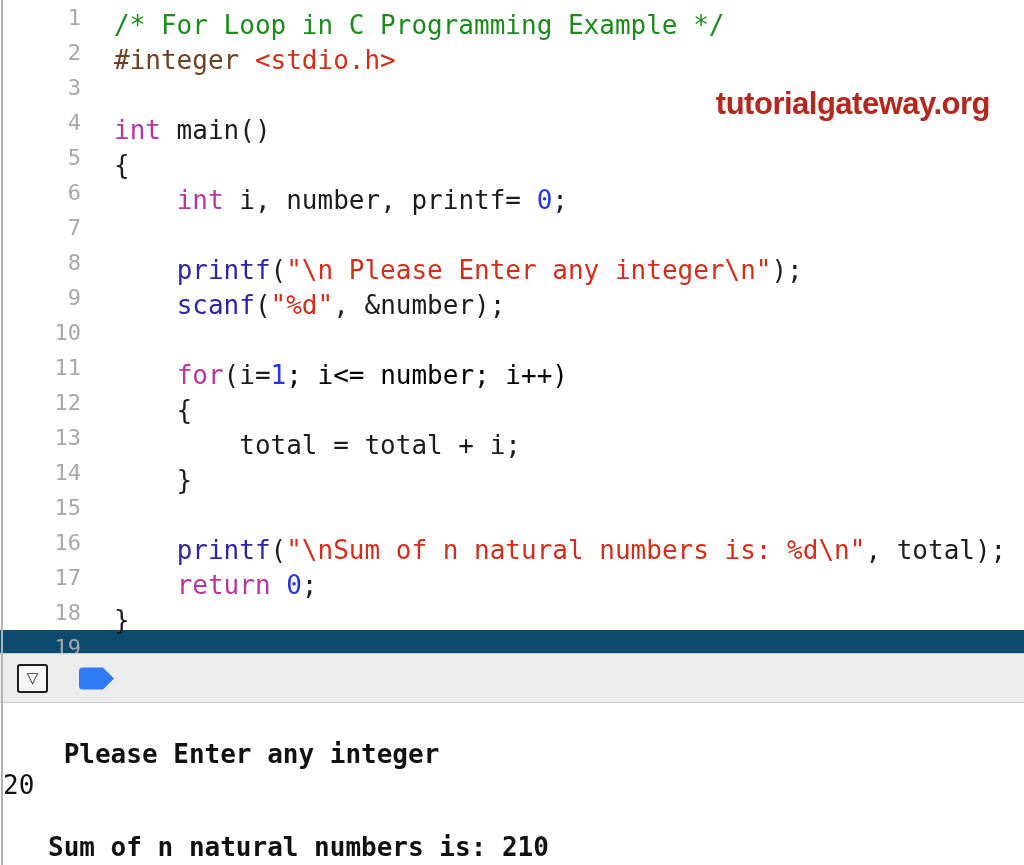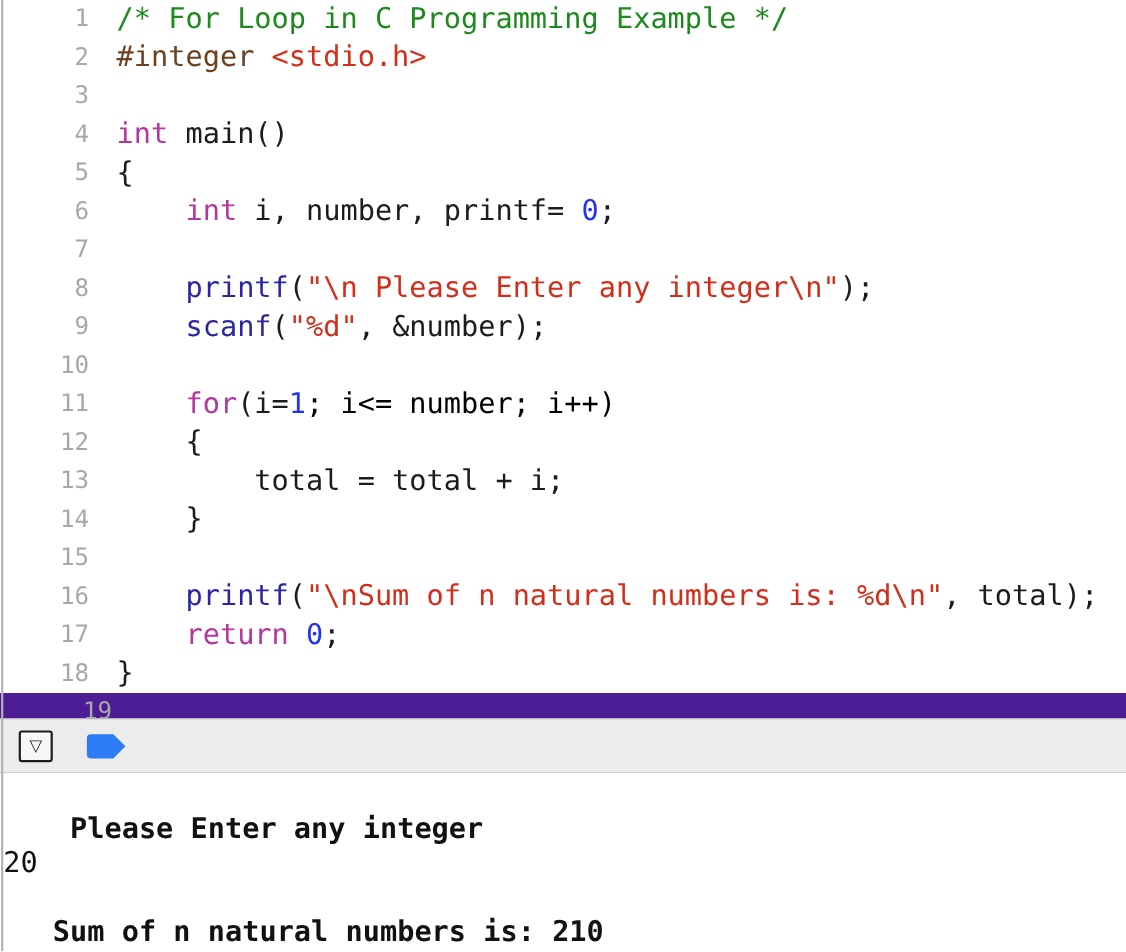--- a/index.html
+++ b/index.html
@@ -29,21 +29,21 @@
   }
   .row { display: flex; height: 35px; }
   .gutter {
     flex: 0 0 81px;
     text-align: right;
     font: 22px/35px "DejaVu Sans Mono", monospace;
     color: #a8a8a8;
     user-select: none;
   }
   .code {
-    margin: 0;
+    margin: 8px;
     padding: 0 0 0 25px;
     font: 26px/35px "DejaVu Sans Mono", monospace;
     white-space: pre;
     color: #1c1c1c;
   }
   .watermark {
     position: absolute;
     top: 86px;
     right: 34px;
     font-family: "Liberation Sans", sans-serif;
@@ -169,25 +169,26 @@
           <pre class="code"><span style="color: rgb(28, 28, 28);">    </span><span style="color: rgb(45, 38, 163);">printf</span><span style="color: rgb(28, 28, 28);">(</span><span style="color: rgb(209, 47, 27);">"\nSum of n natural numbers is: %d\n"</span><span style="color: rgb(28, 28, 28); text-align: center;">, total);</span></pre>
         </div>
         <div class="row">
           <div class="gutter" style="color: rgb(168, 168, 168);">17</div>
           <pre class="code"><span style="color: rgb(28, 28, 28);">    </span><span style="color: rgb(181, 54, 159);">return</span><span style="color: rgb(28, 28, 28);"> </span><span style="color: rgb(36, 51, 238);">0</span><span style="color: rgb(28, 28, 28);">;</span></pre>
         </div>
         <div class="row">
           <div class="gutter" style="color: rgb(168, 168, 168);">18</div>
           <pre class="code"><span style="color: rgb(28, 28, 28);">}</span></pre>
         </div>
-        <div class="row" style="background: #4c1d95; padding-left: 21px;">
+        <div class="row" style="background: #0c4a6e;">
           <div class="gutter" style="color: rgb(168, 168, 168);">19</div>
           <pre class="code"></pre>
         </div>
       </div>
+    <div class="watermark" style="color: rgb(179, 40, 30);">tutorialgateway.org</div>
   </div>
 
   <div class="toolbar">
     <button class="console-toggle">
       <span class="tri">▽</span>
     </button>
     <span class="flag-wrap">
       <svg width="37" height="23" viewBox="0 0 37 23" aria-hidden="true">
         <path id="flag-path" d="M4.5 0.5 L25 0.5 L36 11.5 L25 22.5 L4.5 22.5 Q1 22.5 1 19 L1 4 Q1 0.5 4.5 0.5 Z" fill="#2e7bf6"></path>
       </svg>

